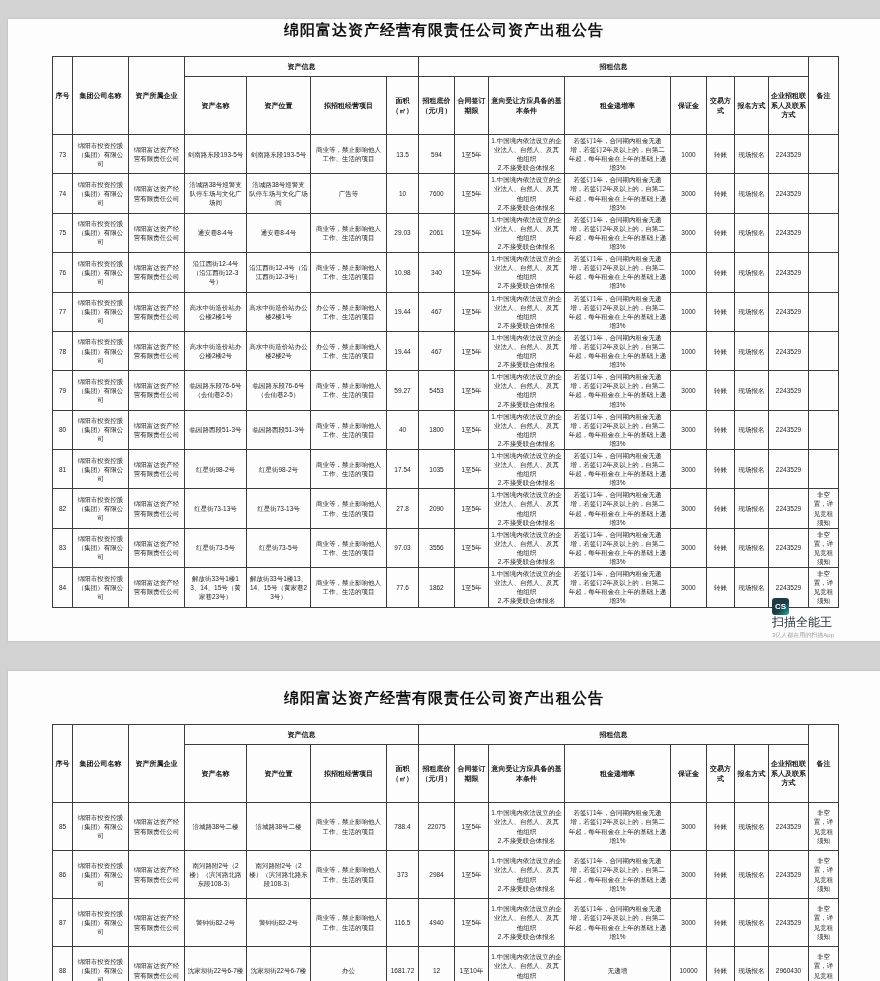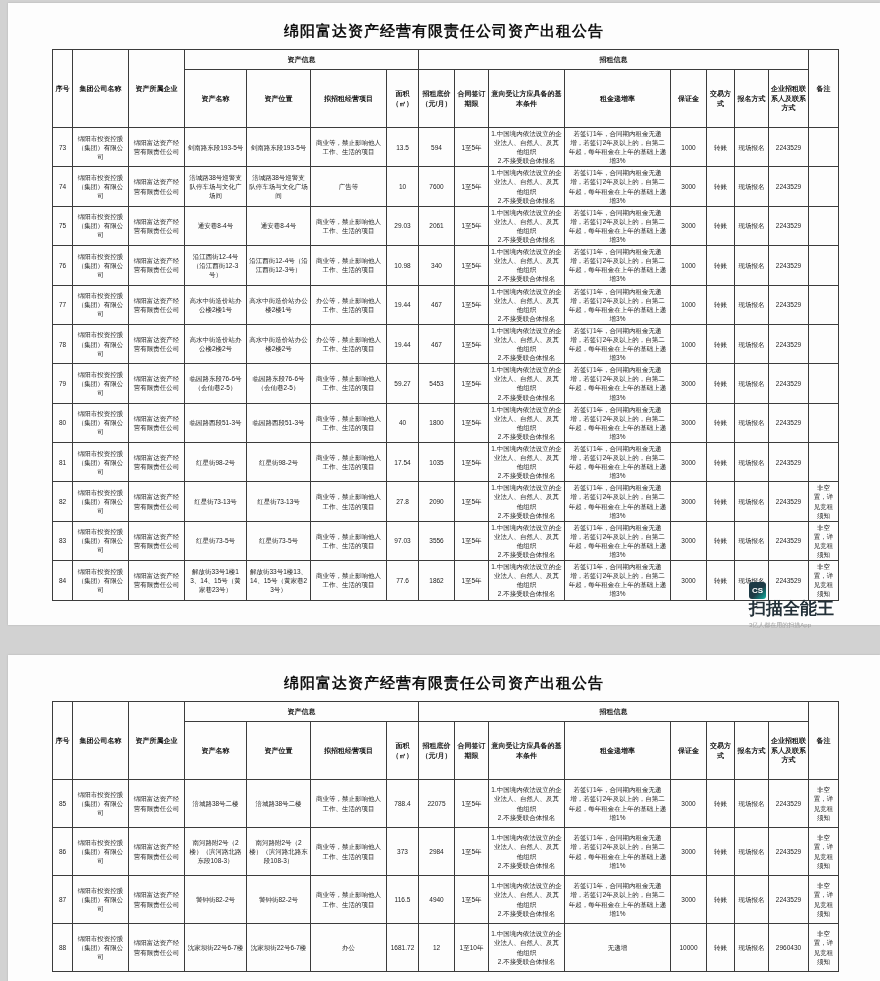--- a/index.html
+++ b/index.html
@@ -13,22 +13,22 @@
     position:relative;
     margin-left:8px;
     width:872px;
     background:#fdfdfd;
     box-shadow:0 0 2px rgba(0,0,0,.15);
   }
   .page-1{height:622px;}
   .page-gap{height:30px;}
   .page-2{height:329px;overflow:hidden;}
   .doc-title{
-    margin:0;
-    padding-top:19px;
+    margin:16px;
+    padding-top:2px;
     text-align:center;
     font-size:15px;
     font-weight:bold;
     letter-spacing:1px;
     color:#111;
   }
   table.grid{
     border-collapse:collapse;
     table-layout:fixed;
     width:786px;
@@ -57,21 +57,21 @@
     display:flex;align-items:flex-start;flex-direction:column;
   }
   .wm-badge{
     width:17px;height:17px;border-radius:3px;
     background:linear-gradient(135deg,#1d3a45 55%,#11b3a2);
     color:#fff;font-size:8px;font-weight:bold;
     display:flex;align-items:center;justify-content:center;
     margin-right:5px;margin-top:1px;
   }
   .wm-text{display:flex;flex-direction:column;}
-  .wm-name{font-size:17px;font-weight:bold;color:#233038;line-height:1.2;}
+  .wm-name{font-size:12px;font-weight:normal;color:#233038;line-height:1.2;}
   .wm-tagline{font-size:6px;color:#9a9a9a;margin-top:2px;}
   .top-edge{height:3px;background:#d2d2d2;}
 </style>
 </head>
 <body>
 
 <div class="top-edge"></div>
 
 <div class="page page-1">
   <h1 class="doc-title">绵阳富达资产经营有限责任公司资产出租公告</h1>

